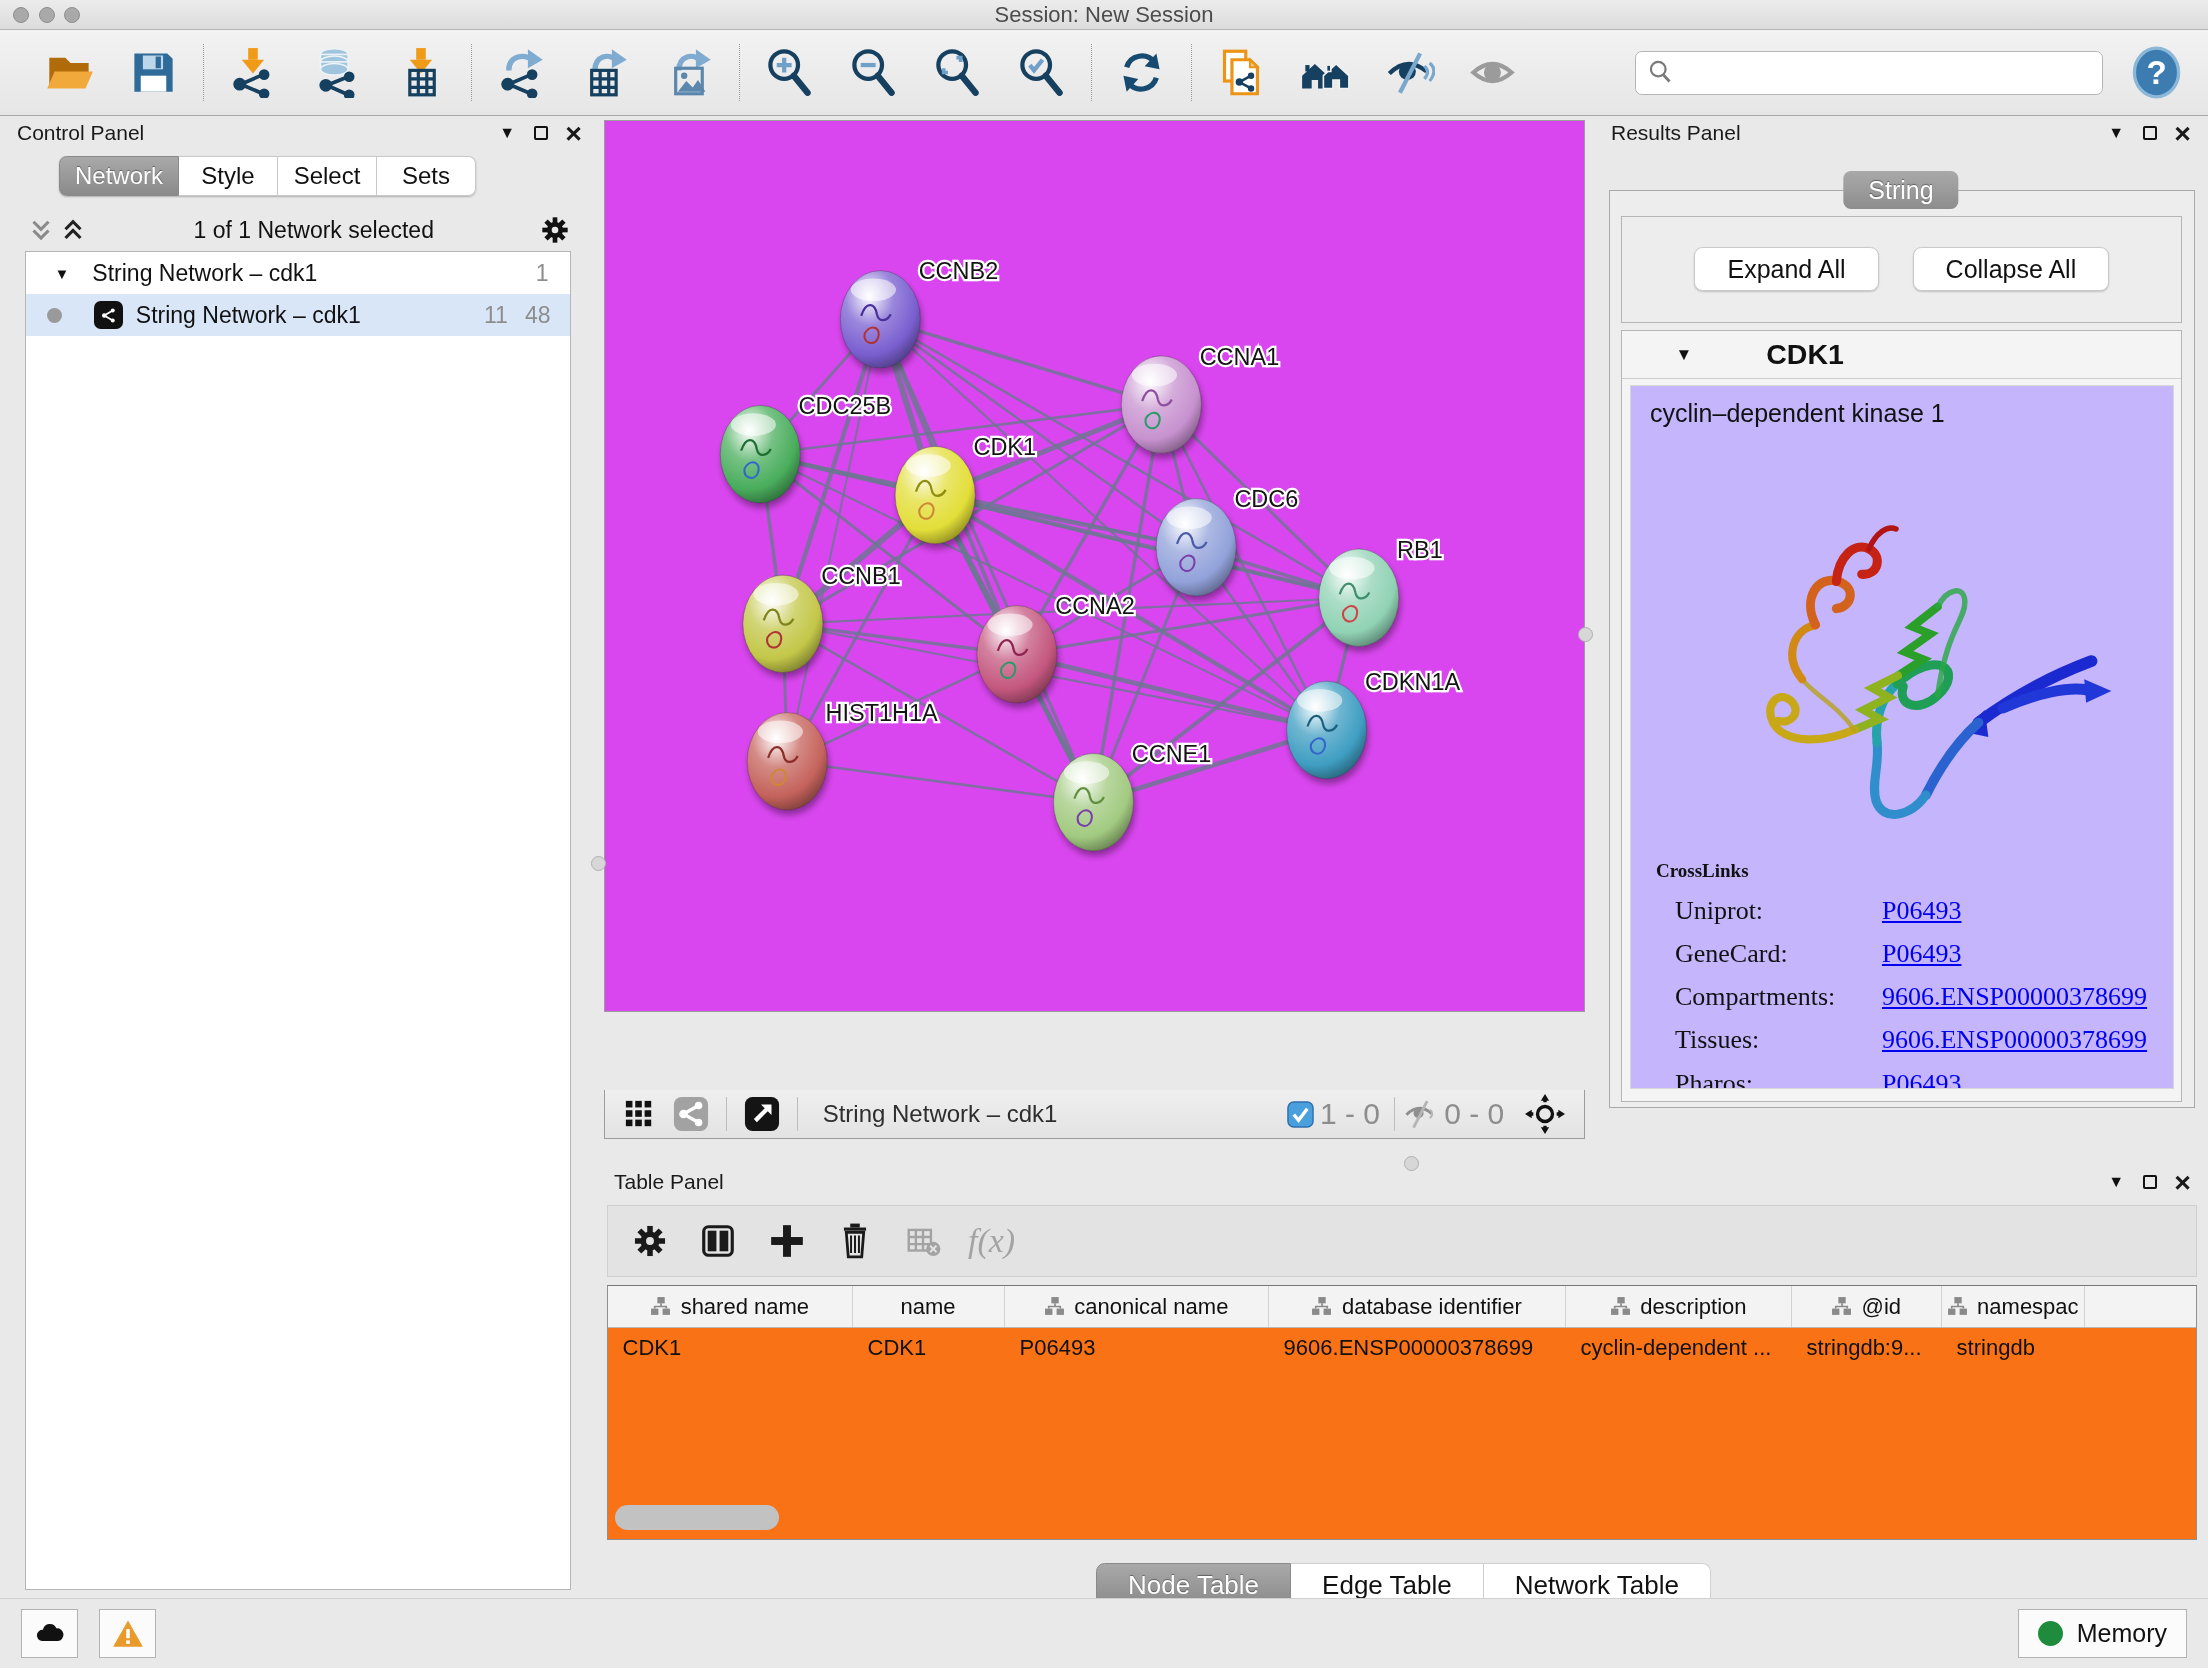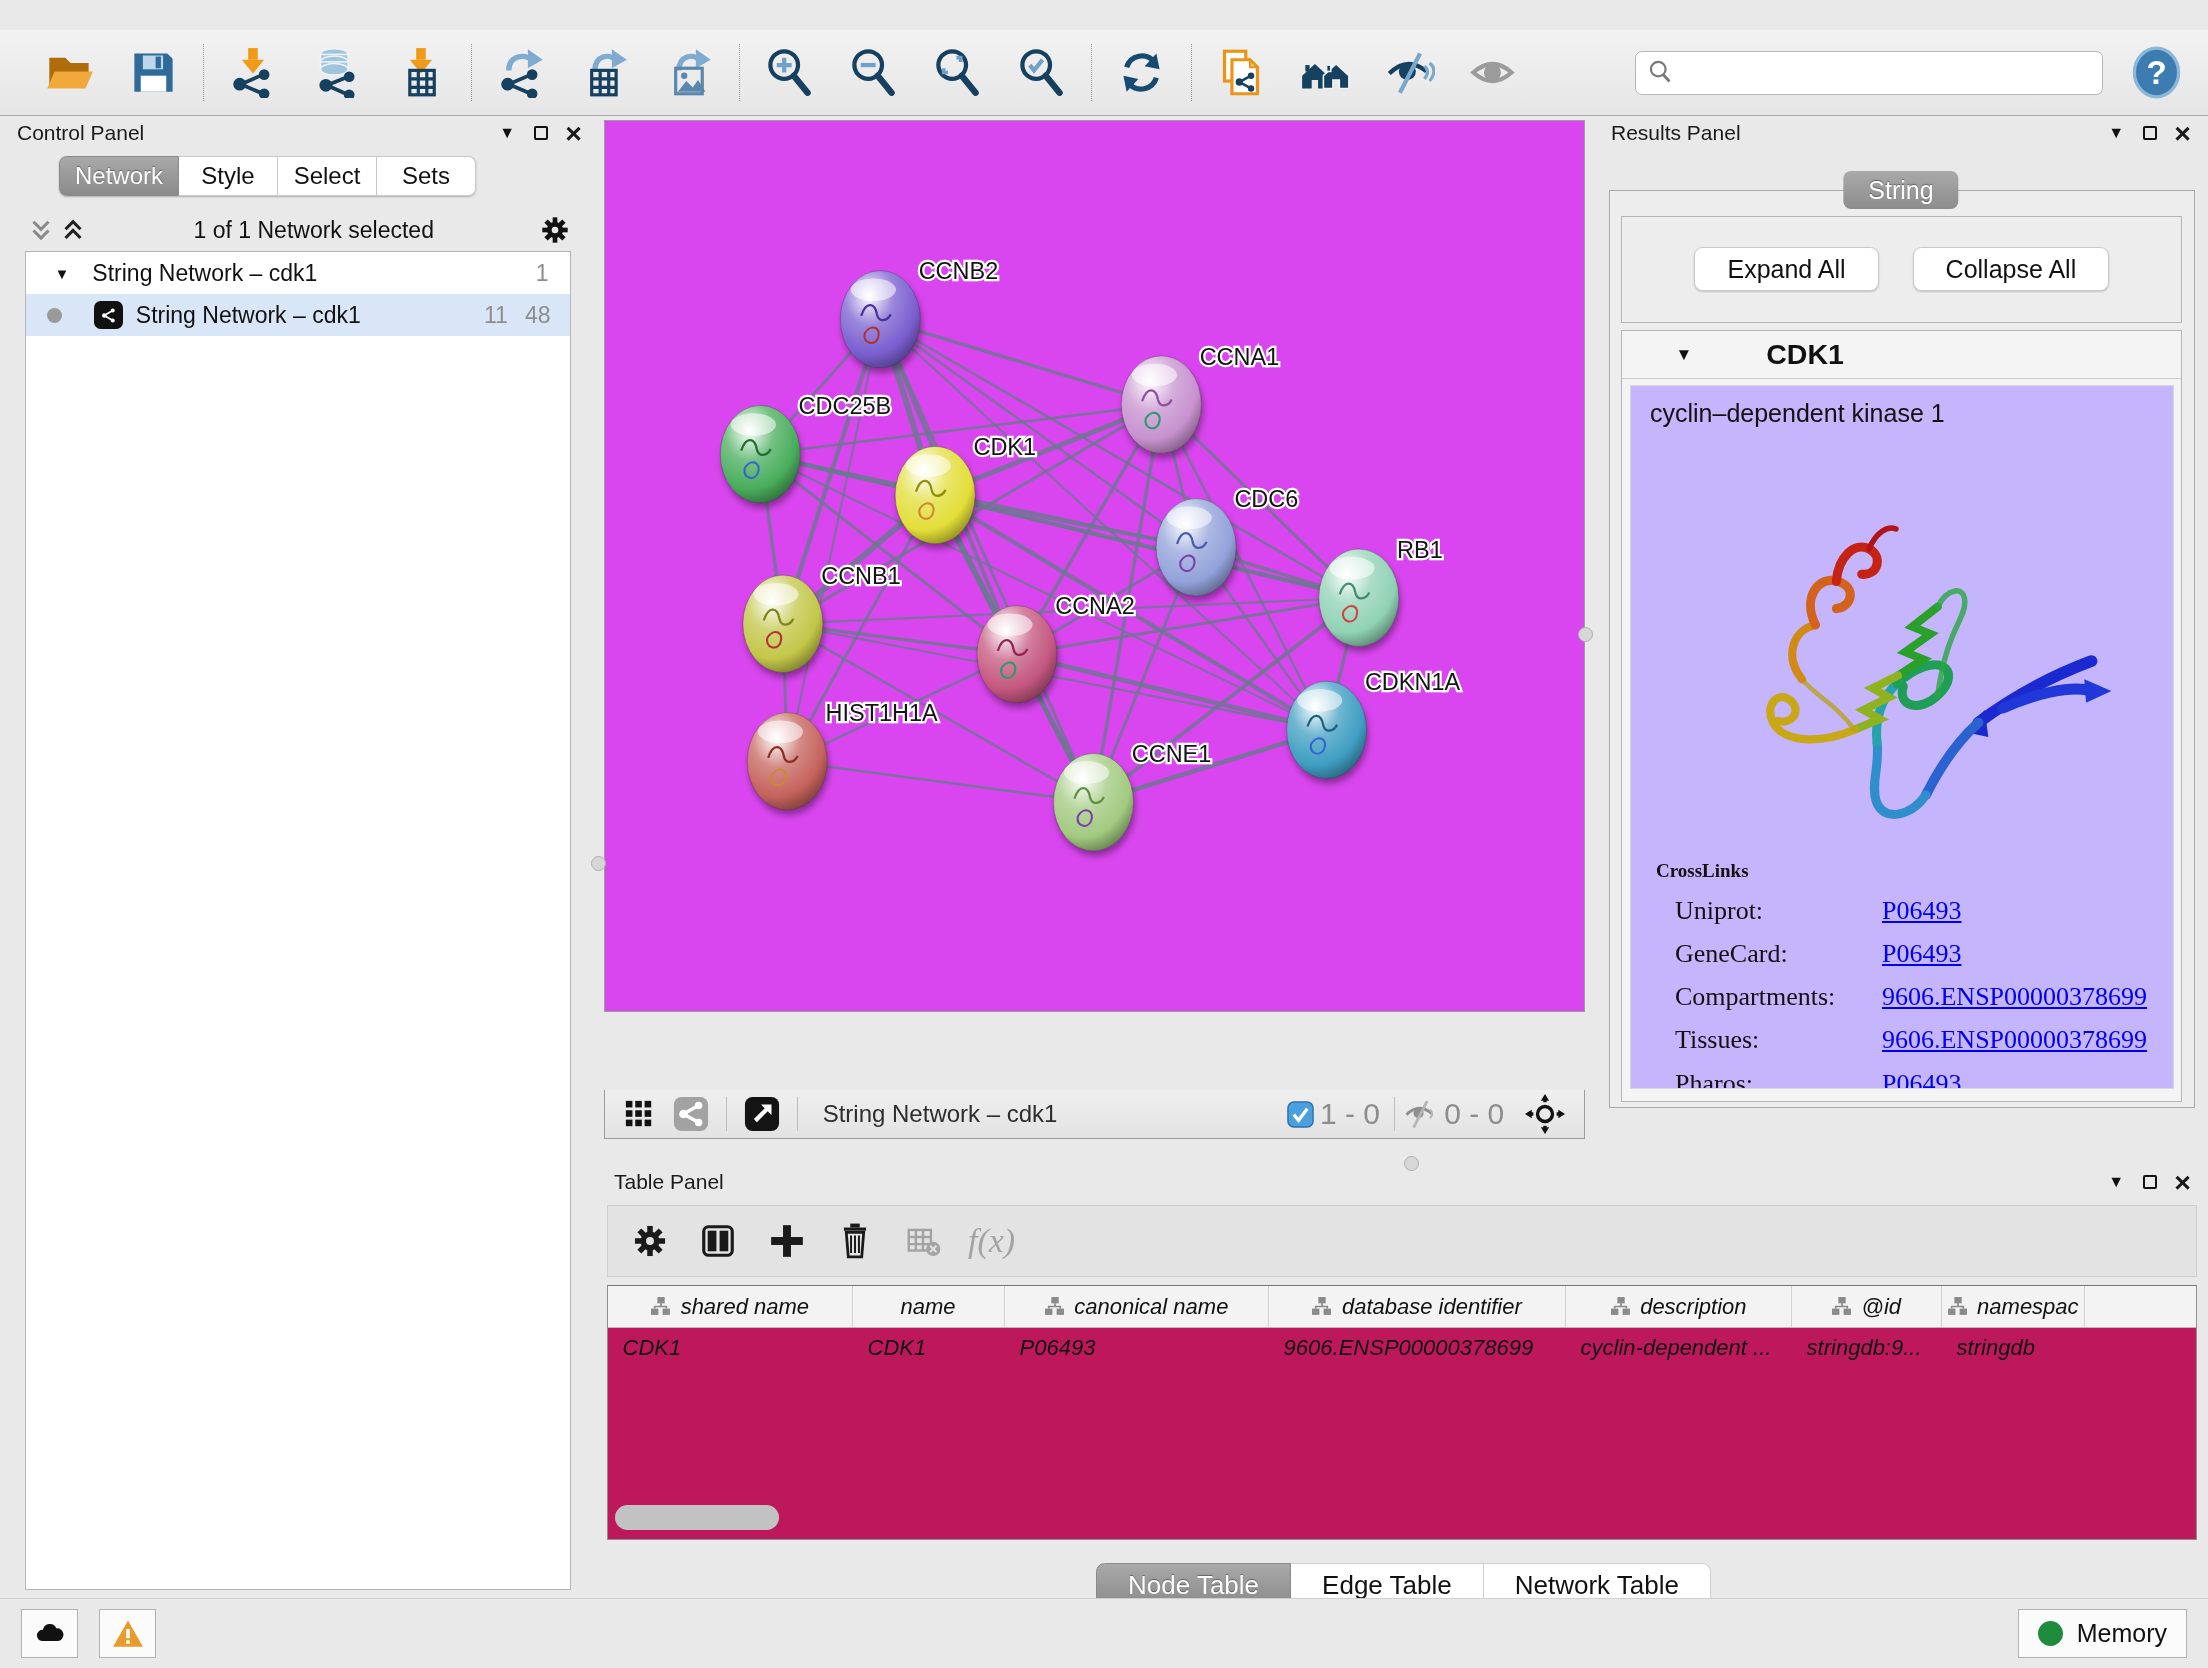--- a/index.html
+++ b/index.html
@@ -112,21 +112,21 @@
 
   
   .table-row-region { position:absolute; left:0; right:0; top:1049px; bottom:0; }
   .tp-toolbar { position:absolute; left:7.6px; right:11.4px; top:40px; height:72px;
     background:#e3e3e3; border:1px solid #cfcfcf; display:flex; align-items:center;
     padding-left:15px; gap:13.3px; }
   .tpbtn { width:55px; height:55px; display:flex; align-items:center; justify-content:center; }
   .tpbtn svg { width:38px; height:38px; }
   .fx { font-family:"Liberation Serif",serif; font-style:italic; font-size:34px; color:#a3a3a3; }
   .tp-table { position:absolute; left:7.6px; right:11.4px; top:120px; height:255px;
-    background:#be185d; border:1px solid #8f8f8f; border-top:1.9px solid #777; overflow:hidden;font-style:italic; }
+    background:#f97316; border:1px solid #8f8f8f; border-top:1.9px solid #777; overflow:hidden; }
   .thead { display:flex; background:#f3f3f3; border-bottom:1px solid #b9b9b9; height:42px; }
   .th { display:flex; align-items:center; justify-content:center; gap:9.5px; font-size:22px;
     border-right:1px solid #d2d2d2; overflow:hidden; white-space:nowrap; cursor:pointer; }
   .th svg { width:21px; height:21px; flex:none; }
   .trow { display:flex; height:40px; }
   .td { font-size:22px; display:flex; align-items:center; padding-left:15px;
     overflow:hidden; white-space:nowrap; }
   .hscroll { position:absolute; left:7.6px; bottom:9.5px; width:164px; height:25px;
     background:#c2c2c2; border-radius:12.4px; }
   .tp-tabs { position:absolute; left:0; right:0; top:398px; display:flex; justify-content:center; }
@@ -145,20 +145,26 @@
   .sbtn svg { width:34px; height:34px; }
   .membtn { height:49px; background:#fbfbfb; border:1.9px solid #b3b3b3; display:flex;
     align-items:center; padding:0 19px; margin-right:21px; font-size:25px; gap:13.3px; cursor:pointer; }
   .memdot { width:25px; height:25px; border-radius:50%; background:#1e8c3c; }
 </style>
 </head>
 <body>
 
 <div class="window">
 
+  <div class="titlebar">
+    <div class="tl"></div>
+    <div class="tl"></div>
+    <div class="tl"></div>
+    <div class="wtitle">Session: New Session</div>
+  </div>
 
   <div class="toolbar">
     <div class="tbtn">
       <svg viewBox="0 0 48 48">
           <path d="M5 39 V10 h15 l5 5 h17 v9 H10 Z" fill="#b06c0a"></path>
           <path d="M3 39 l7-16 h36 l-7 16 Z" fill="#f2a93b"></path>
         </svg>
     </div>
     <div class="tbtn">
       <svg viewBox="0 0 48 48">

